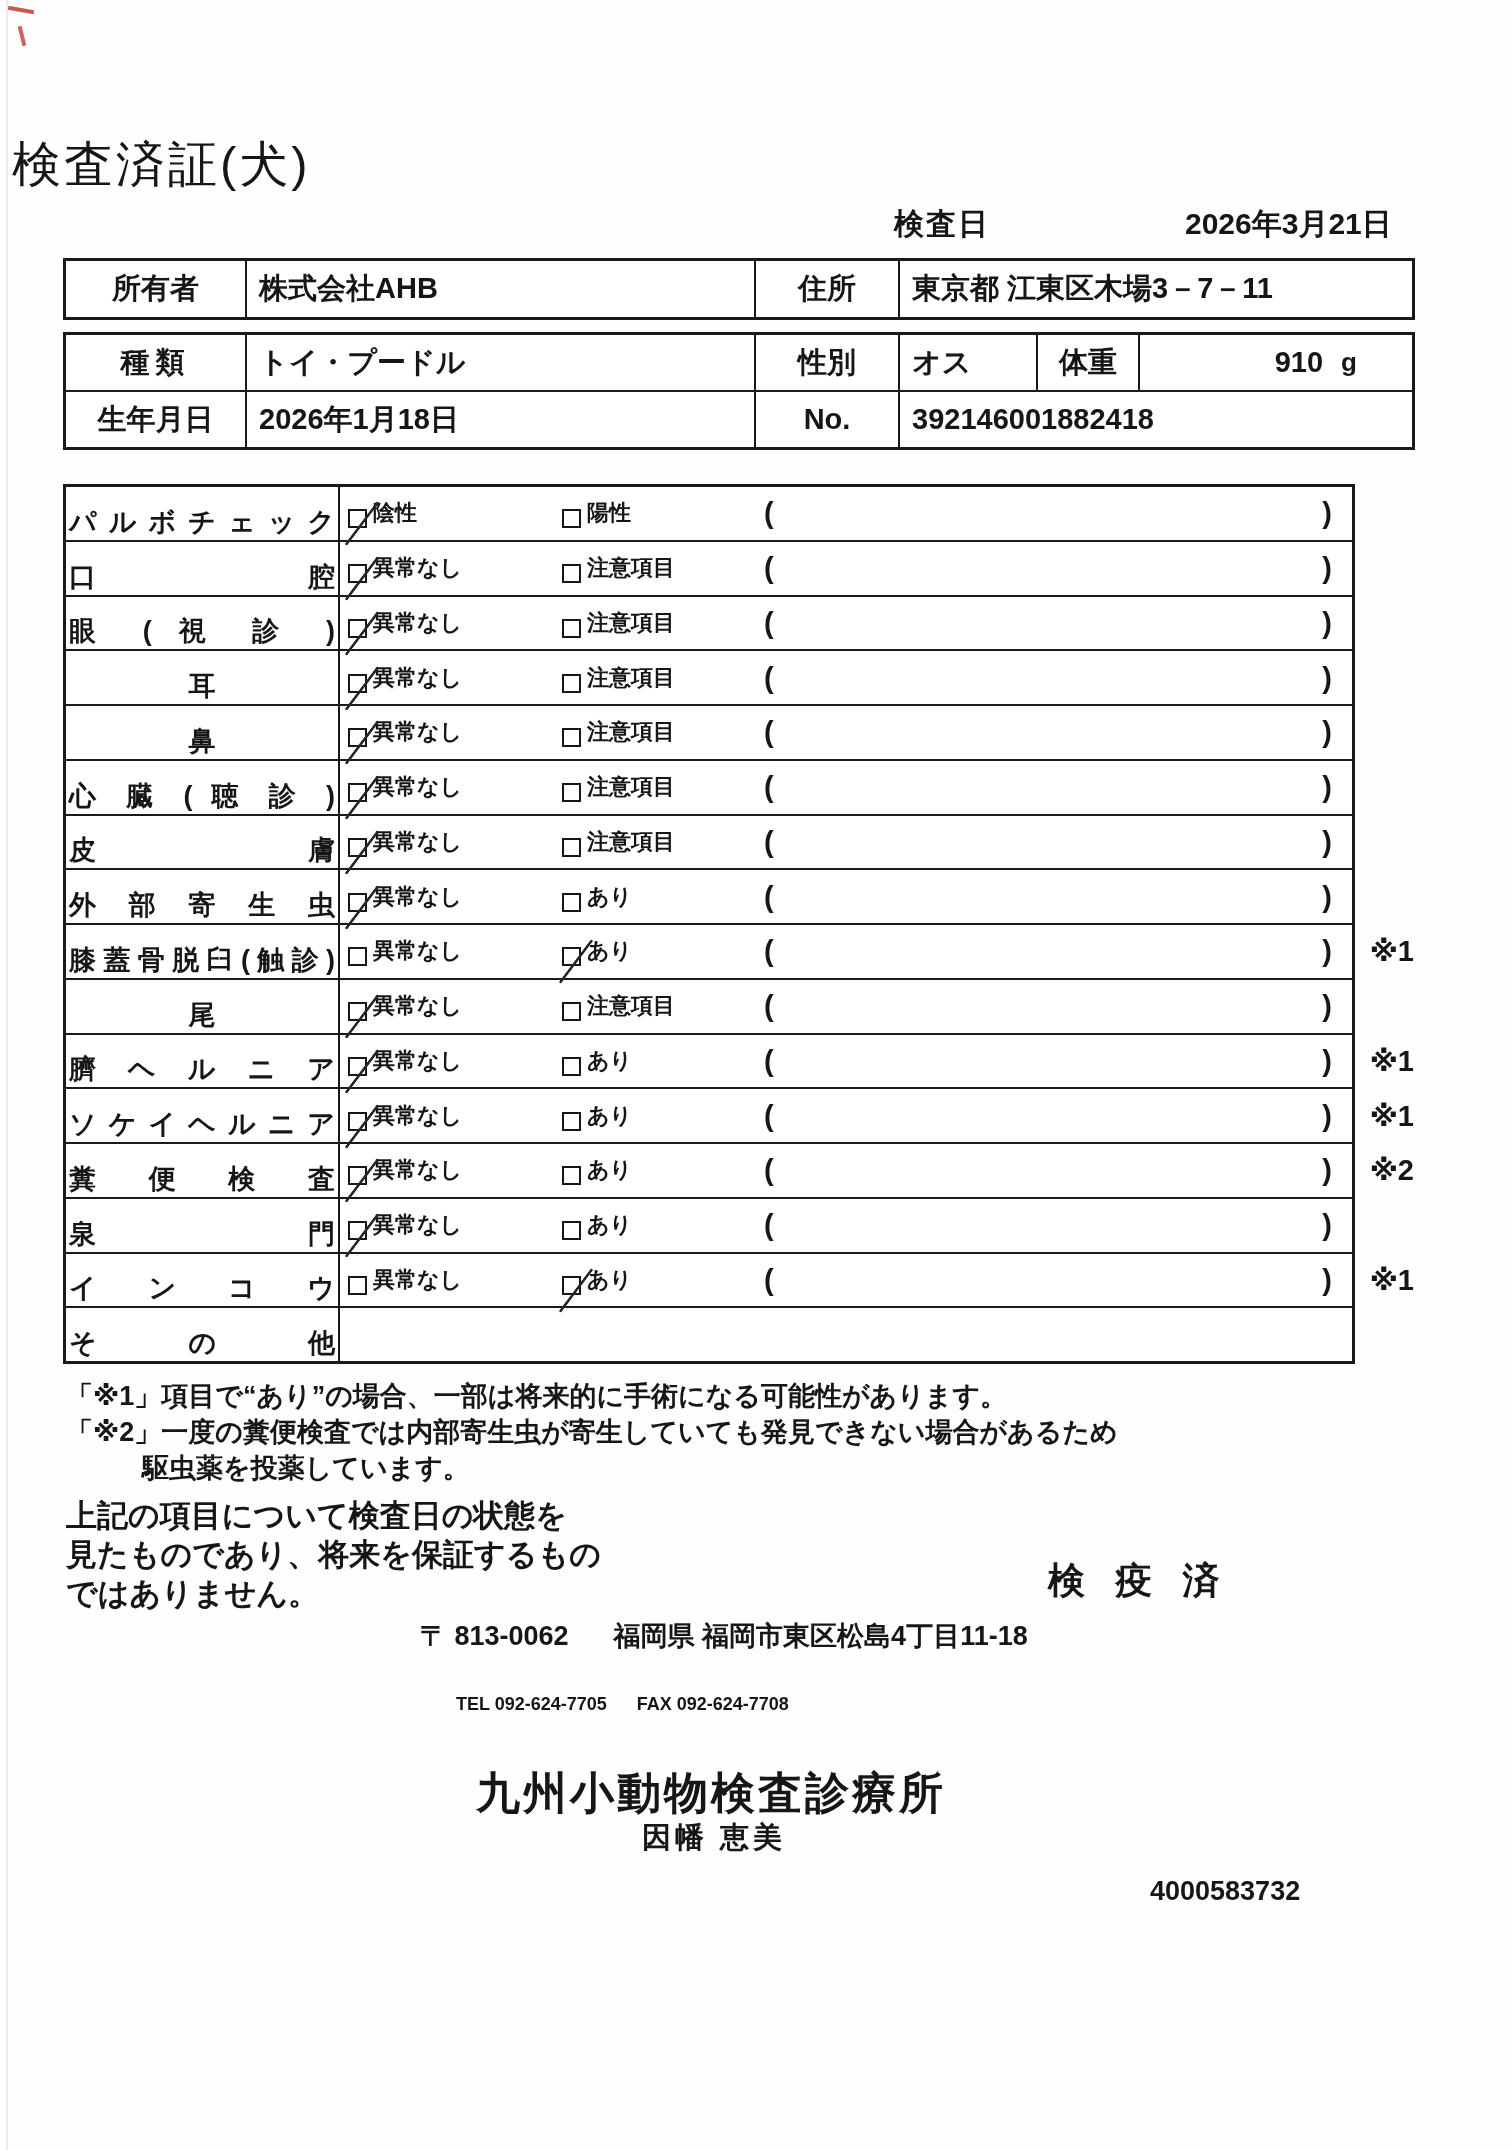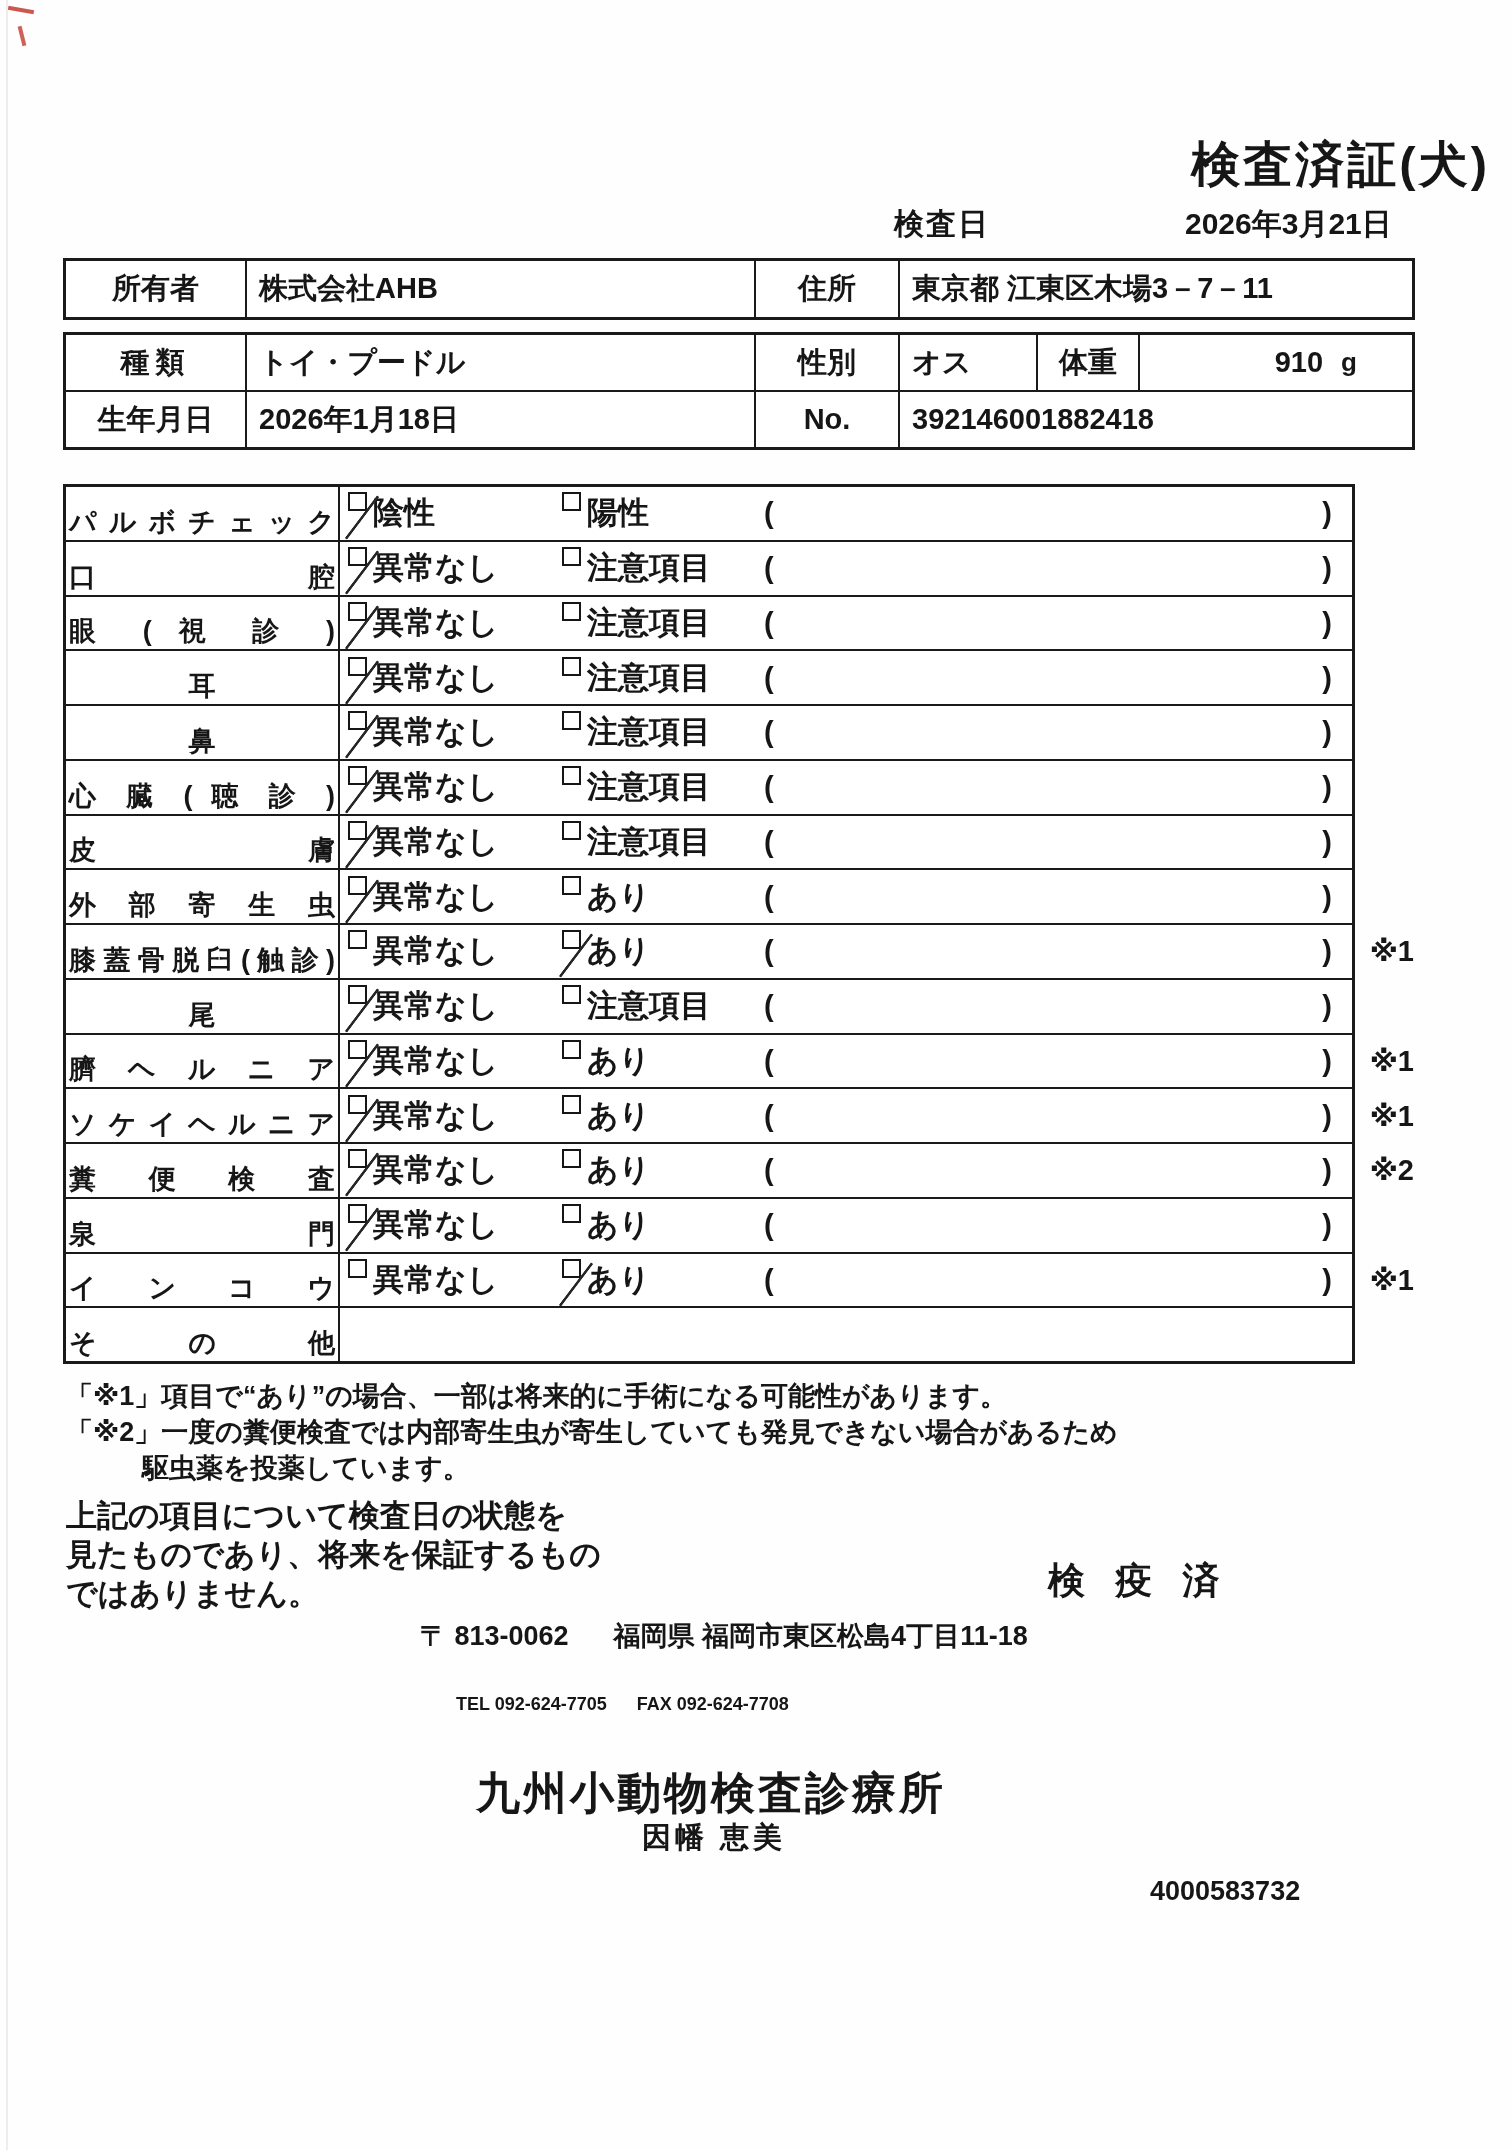--- a/index.html
+++ b/index.html
@@ -7,21 +7,21 @@
     position:relative; width:1512px; height:2150px; background:#fefefe;
     font-family:"Liberation Sans","DejaVu Sans",sans-serif;
     color:#161616; overflow:hidden;
   }
   .abs { position:absolute; }
   
   .scan-edge { left:6px; top:0; width:2px; height:2150px; background:#ededed; }
   .red-mark1 { left:8px; top:8px; width:26px; height:4px; background:#c23b2f; transform:rotate(10deg); opacity:.85; }
   .red-mark2 { left:20px; top:26px; width:4px; height:20px; background:#c23b2f; transform:rotate(-14deg); opacity:.8; }
 
-  .title { top:132px; left:0; width:1490px; text-align:right; font-size:49px; font-weight:700; letter-spacing:3px; }
+  .title { top:132px; left:0; width:1490px; text-align:left; font-size:49px; font-weight:400; letter-spacing:3px;padding-left:12px; }
 
   .date-label { top:204px; left:850px; font-size:30px; font-weight:600; letter-spacing:2px;margin-left:44px; }
   .date-value { top:204px; left:1185px; font-size:30px; font-weight:600; }
 
   .tbl { position:absolute; border:3px solid #1a1a1a; box-sizing:border-box; display:flex; flex-direction:column; background:#fff;margin-top:14px; }
   .trow { display:flex; flex:1; min-height:0; }
   .trow + .trow { border-top:2.5px solid #1a1a1a; }
   .tcell { box-sizing:border-box; display:flex; align-items:center; font-size:29px; font-weight:600; white-space:nowrap; overflow:visible; }
   .tcell + .tcell { border-left:2.5px solid #1a1a1a; }
   .lbl { justify-content:center; }
@@ -38,22 +38,22 @@
   .chk-table { position:absolute; left:63px; top:484px; width:1292px; height:880px;
     border:3px solid #1a1a1a; box-sizing:border-box; display:flex; flex-direction:column; background:#fff; }
   .chk-row { position:relative; flex:1; border-bottom:2.5px solid #1a1a1a; display:flex; min-height:0; }
   .chk-row:last-child { border-bottom:none; }
   .chk-item { width:274px; flex:0 0 auto; border-right:2.5px solid #1a1a1a; box-sizing:border-box;
     font-size:27px; font-weight:600; padding:0 3px; display:flex; align-items:flex-end; }
   .chk-item > span { display:block; width:100%; }
   .chk-item.j > span { text-align:justify; text-align-last:justify; }
   .chk-item.c > span { text-align:center; }
   .chk-body { flex:1; position:relative; }
-  .opt { position:absolute; top:50%; transform:translateY(-50%); display:flex; align-items:flex-start;
-    font-size:31px; font-weight:600; white-space:nowrap; }
+  .opt { position:absolute; top:50%; transform:translateY(-50%); display:flex; align-items:flex-end;
+    font-size:22px; font-weight:600; white-space:nowrap; }
   .opt.left { left:8px; } .opt.mid { left:222px; }
   .cb { width:19px; height:19px; border:2.5px solid #161616; margin-right:6px; flex:0 0 auto; box-sizing:border-box; background:#fff; }
   .slash { position:absolute; left:-13px; top:24px; width:54px; height:0; border-top:3px solid #262626;
     transform:rotate(-53deg); border-radius:2px; }
   .paren { position:absolute; top:50%; transform:translateY(-50%); font-size:29px; font-weight:600; }
   .p-open { left:424px; } .p-close { right:20px; }
   .row-note { position:absolute; right:-62px; top:50%; transform:translateY(-50%); font-size:29px; font-weight:600; white-space:nowrap; }
 
   .fn { font-size:27px; font-weight:600; white-space:nowrap; }
   .fn1 { top:1378px; left:66px; }

